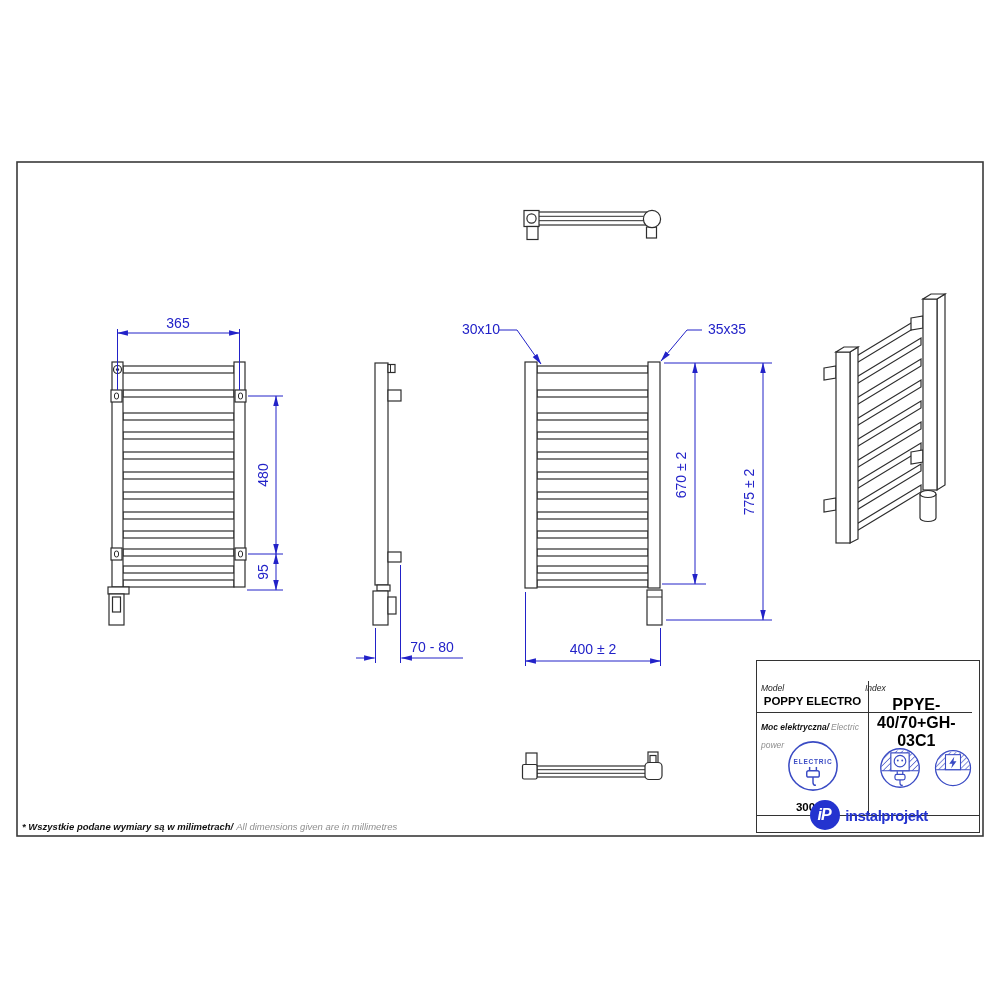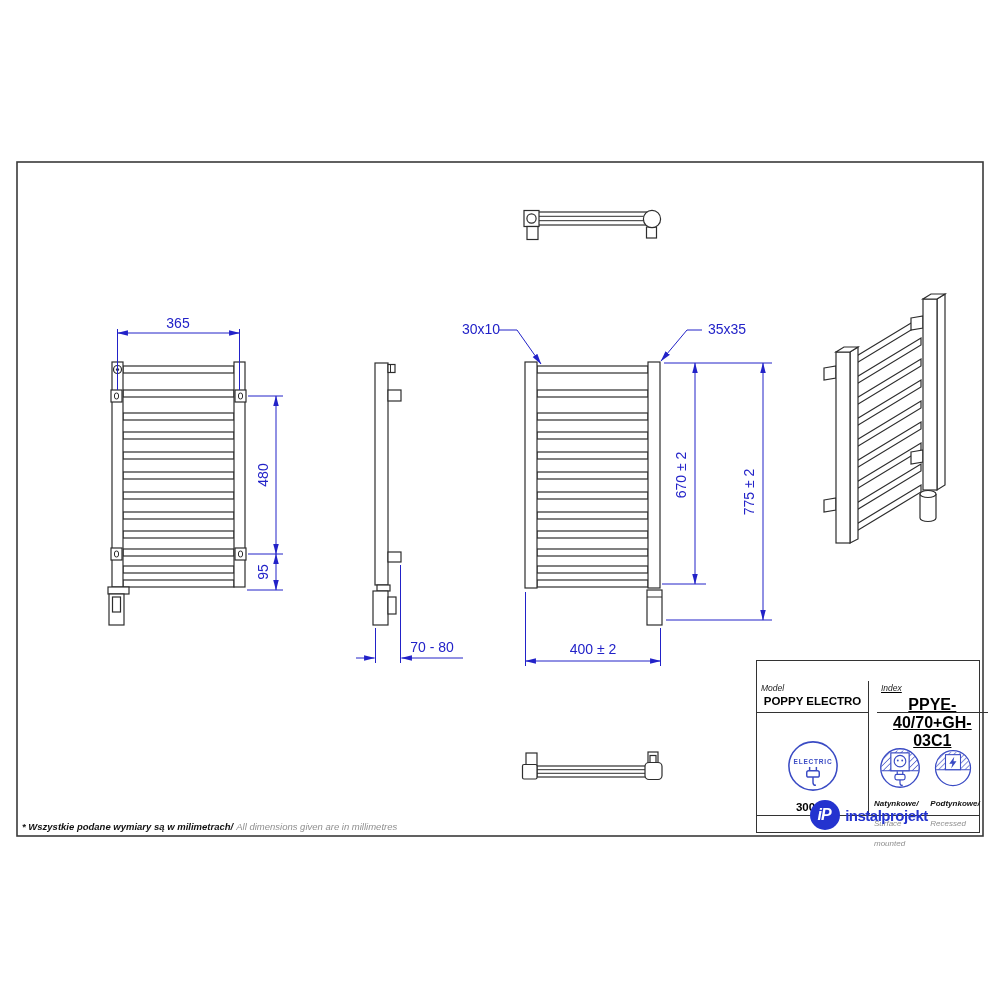--- a/index.html
+++ b/index.html
@@ -248,26 +248,29 @@
     </g>
   </svg>
 
   
   <div class="tblock">
 
     <div class="cell bline rline" style="left:0;top:0;width:112px;height:32px;">
       <div class="lbl-it">Model</div>
       <div class="val-bold">POPPY ELECTRO</div>
     </div>
-    <div class="cell bline" style="left:120px;top:0;width:110.7px;height:32px;text-decoration:underline;">
+    <div class="cell bline" style="left:104px;top:0;width:110.7px;height:32px;">
       <div class="lbl-it">Index</div>
       <div class="val-bold-sm">PPYE-40/70+GH-03C1</div>
     </div>
 
     <div class="cell bline rline" style="left:0;top:32px;width:112px;height:103px;">
+      <div style="padding:3px 0 0 4px;">
+        <span class="lbl-bold-it">Moc elektryczna/</span><span class="lbl-gray-it" style="margin-left:2px;">Electric power</span>
+      </div>
       <svg width="54" height="54" viewBox="0 0 56 56" style="position:absolute;left:29px;top:26px;">
         <circle cx="28" cy="28" r="25" fill="none" stroke="#3a4bc4" stroke-width="1.6"></circle>
         <text x="28" y="26" text-anchor="middle" font-size="6.8" font-weight="bold" letter-spacing="0.8" fill="#3a4bc4" font-family="Liberation Sans, sans-serif">ELECTRIC</text>
         <g stroke="#3a4bc4" stroke-width="1.5" fill="none">
           <line x1="24.5" y1="29" x2="24.5" y2="33"></line>
           <line x1="31.5" y1="29" x2="31.5" y2="33"></line>
           <rect x="21.5" y="33" width="13" height="6.5" rx="2"></rect>
           <path d="M28,39.5 L28,45 Q28,48 31,48"></path>
         </g>
       </svg>
@@ -307,30 +310,20 @@
           </defs>
         <g clip-path="url(#cc2)">
           <rect x="2" y="5" width="44" height="21" fill="url(#hatch2)"></rect>
           <line x1="2" y1="26" x2="46" y2="26" stroke="#3a4bc4" stroke-width="1.3"></line>
         </g>
         <circle cx="24" cy="24" r="21" fill="none" stroke="#3a4bc4" stroke-width="1.5"></circle>
         <rect x="15" y="8" width="18" height="18" fill="#fff" stroke="#3a4bc4" stroke-width="1.3"></rect>
         <polygon points="25.5,10.5 19.5,19 23.2,19 21.8,24.5 28.2,16 24.6,16" fill="#3a4bc4"></polygon>
       </svg>
 
-      <div class="icon-labels">
-        <div class="icon-label-col">
-          <span class="lbl-bold-it">Natynkowe/</span><br>
-          <span class="lbl-gray-it">Surface mounted</span>
-        </div>
-        <div class="icon-label-col" style="padding-left:9px;">
-          <span class="lbl-bold-it">Podtynkowe/</span><br>
-          <span class="lbl-gray-it">Recessed</span>
-        </div>
-      </div>
     </div>
 
     <div class="logo-row">
       <div class="logo-circle">
         <span class="logo-monogram">iP</span>
       </div>
       <span class="logo-name">instalprojekt</span>
     </div>
   </div>
 

